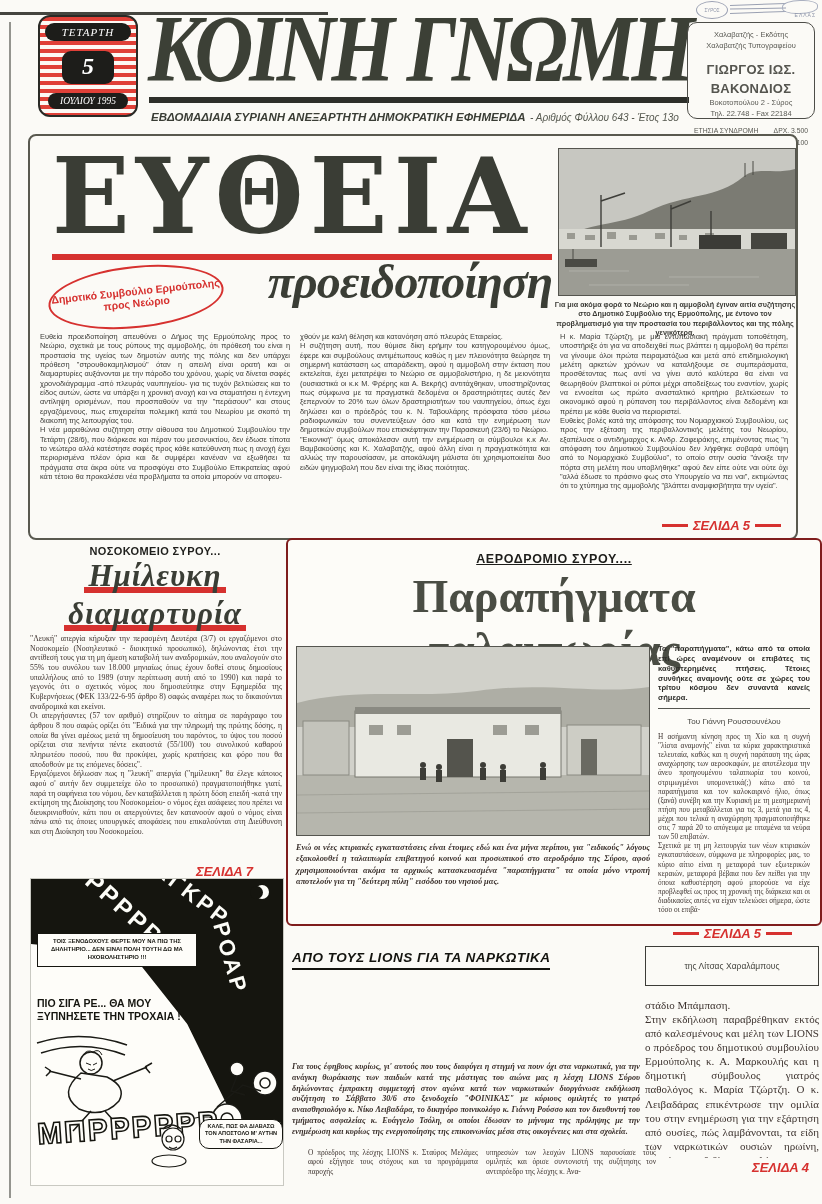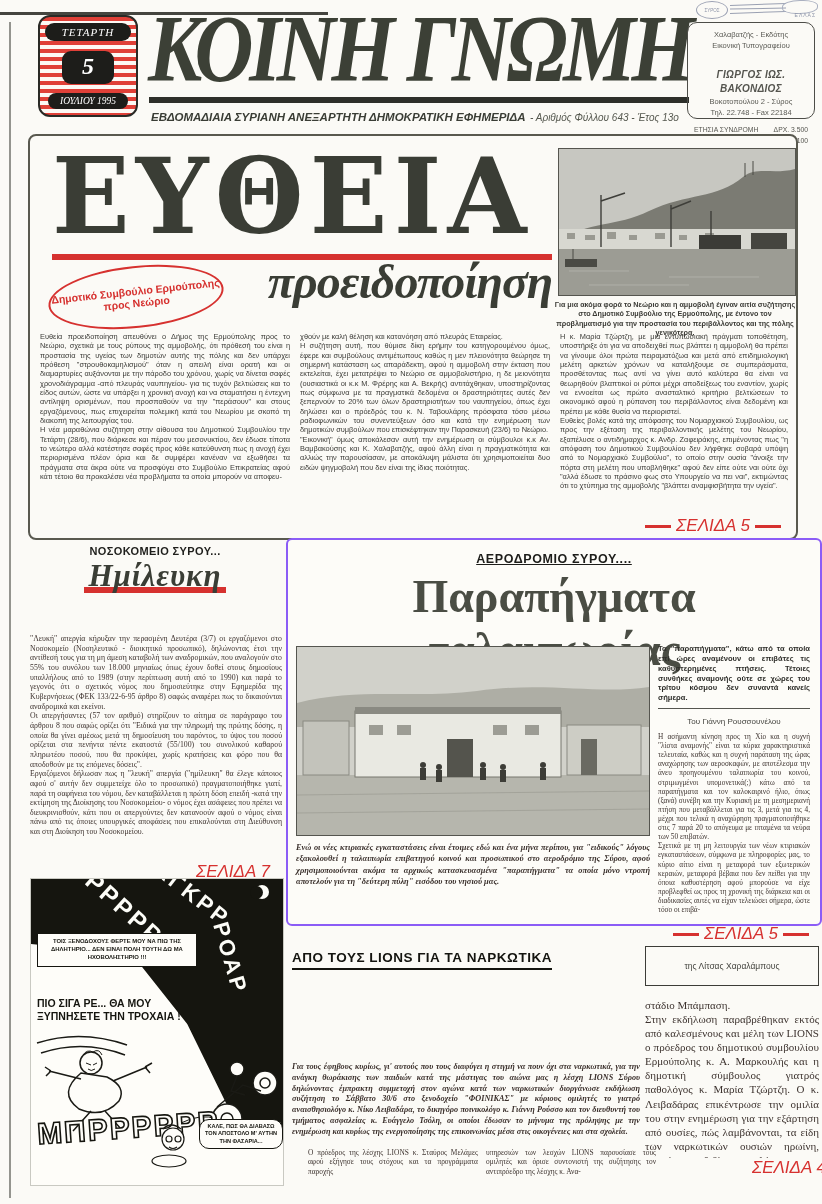--- a/index.html
+++ b/index.html
@@ -19,21 +19,21 @@
   #date-my{width:80px;font-size:9.5px;padding:3px 0;}
   #masthead-title{left:148px;top:0px;width:640px;height:98px;font-family:"Liberation Serif",serif;
     font-style:italic;font-weight:bold;font-size:96px;line-height:98px;color:#3c4036;
     letter-spacing:-5px;transform:scaleX(.85);transform-origin:left top;white-space:nowrap;}
   #masthead-rule{left:149px;top:97px;width:540px;height:6px;background:#2e302b;}
   #subtitle-row{left:151px;top:107px;width:600px;white-space:nowrap;}
   #subtitle-main{font-weight:bold;font-style:italic;font-size:11.5px;color:#3a3d35;}
   #subtitle-issue{font-style:italic;font-size:10px;color:#55584f;}
   #pub-box{left:687px;top:22px;width:128px;height:97px;border:1.5px solid #4d4d48;border-radius:10px;
     padding:7px 6px 4px;box-sizing:border-box;text-align:center;color:#5a5a54;font-size:7.5px;line-height:1.45;}
-  .pub-name{font-size:10px;font-weight:bold;letter-spacing:.3px;margin-top:16px;color:#55554f;font-style:italic;}
+  .pub-name{font-size:13px;font-weight:bold;letter-spacing:.3px;margin-top:9px;color:#55554f;}
   .pub-row{display:flex;justify-content:space-between;font-size:6.8px;margin-top:2px;color:#55554f;}
   #pub-rows{margin-top:6px;border-top:0;}
   #stamps{left:690px;top:0px;width:128px;height:20px;color:#8d94a8;}
   #postmark-circle{position:absolute;left:6px;top:1px;width:30px;height:16px;border:1px solid #9aa0b2;border-radius:50%;
     font-size:4.5px;display:flex;align-items:center;justify-content:center;color:#8d94a8;}
   .wave{position:absolute;width:56px;height:1px;background:#9aa0b2;left:40px;}
   #stamp-gr{position:absolute;right:2px;top:12px;font-size:5px;letter-spacing:1px;color:#8d94a8;}
   #stamp-scribble{position:absolute;right:0px;top:0px;width:34px;height:12px;border:1px solid #aab0c0;border-radius:50% 40% 50% 40%;}
   
   #lead-box{left:28px;top:134px;width:766px;height:402px;border:2px solid #59594f;border-radius:8px;background:#fbfaf6;}
@@ -48,52 +48,52 @@
     font-style:italic;font-weight:bold;font-size:48px;color:#3a3d35;letter-spacing:-1px;white-space:nowrap;}
   .photo-frame{border:1px solid #55554f;}
   #harbor-photo{position:absolute;left:528px;top:12px;width:236px;height:146px;}
   #harbor-caption{position:absolute;left:524px;top:164px;width:242px;text-align:center;
     font-weight:bold;font-size:7.2px;line-height:1.3;color:#3c3c37;}
   .lead-col{position:absolute;top:196px;height:192px;font-size:7.4px;line-height:1.26;color:#3a3a36;
     text-align:justify;white-space:pre-line;overflow:hidden;}
   #lead-col1{left:10px;width:250px;}
   #lead-col2{left:270px;width:250px;}
   #lead-col3{left:530px;width:228px;height:178px;}
-  .page-ref{color:#d6312f;font-weight:normal;font-style:italic;font-size:17px;white-space:nowrap;margin-top:12px;}
+  .page-ref{color:#d6312f;font-weight:bold;font-style:italic;font-size:13px;white-space:nowrap;margin-top:12px;}
   .ref-dash{display:inline-block;width:26px;height:3px;background:#d6312f;vertical-align:middle;margin:0 5px;}
   #lead-ref{position:absolute;right:10px;top:380px;}
   
   #hosp-kicker{left:30px;top:545px;width:250px;text-align:center;font-weight:bold;font-size:11px;color:#1e1e1b;letter-spacing:.4px;}
   .hosp-line{position:relative;display:inline-block;font-family:"Liberation Serif",serif;font-style:italic;
     font-weight:bold;font-size:31px;color:#3a3d35;letter-spacing:1px;z-index:1;}
   .hosp-line::after{content:"";position:absolute;left:-4px;right:-4px;bottom:1px;height:6px;background:#d6312f;z-index:-1;}
   #hosp-h1{left:30px;top:558px;width:250px;text-align:center;}
   #hosp-h2{left:30px;top:596px;width:250px;text-align:center;}
   #hosp-body{left:30px;top:634px;width:252px;height:232px;font-family:"Liberation Serif",serif;font-size:7.8px;
     line-height:1.24;color:#3d322e;text-align:justify;white-space:pre-line;overflow:hidden;}
   #hosp-ref{left:196px;top:862px;}
   
-  #air-box{left:286px;top:538px;width:532px;height:384px;border:2px solid #8b5cf6;border-radius:6px;background:#fdfcf8;}
+  #air-box{left:286px;top:538px;width:532px;height:384px;border:2px solid #7f1d1d;border-radius:6px;background:#fdfcf8;}
   #air-kicker{position:absolute;left:0;top:12px;width:100%;text-align:center;font-weight:bold;font-size:12.5px;
     color:#1d1d1a;letter-spacing:.6px;text-decoration:underline;}
   #air-headline{position:absolute;left:0;top:30px;width:100%;text-align:center;font-family:"Liberation Serif",serif;
     font-weight:bold;font-size:46px;color:#4a4d44;letter-spacing:0px;}
   #airport-photo{position:absolute;left:8px;top:106px;width:352px;height:188px;}
   #air-caption{position:absolute;left:8px;top:302px;width:354px;font-family:"Liberation Serif",serif;
     font-style:italic;font-weight:bold;font-size:8.4px;line-height:1.35;color:#3c322e;text-align:justify;}
   #air-intro{position:absolute;left:370px;top:104px;width:152px;font-weight:bold;font-size:7.6px;line-height:1.3;
     color:#2f2f2b;text-align:justify;}
   #air-byline{position:absolute;left:370px;top:168px;width:152px;border-top:1px solid #55554f;padding-top:8px;
     text-align:center;font-size:8px;color:#44443f;}
   #air-body{position:absolute;left:370px;top:192px;width:152px;height:182px;font-family:"Liberation Serif",serif;
     font-size:7.3px;line-height:1.25;color:#3d332f;text-align:justify;white-space:pre-line;overflow:hidden;}
   #air-ref{left:668px;top:924px;}
   
   #lions-kicker{left:292px;top:950px;font-weight:bold;font-size:13.5px;color:#14140f;letter-spacing:.5px;
-    border-bottom:2.5px solid #14140f;padding-bottom:3px;}
+    border-bottom:2.5px solid #14140f;padding-bottom:3px;font-style:italic;}
   #lions-byline-box{left:645px;top:946px;width:172px;height:38px;border:1.5px solid #3c3c37;
     display:flex;align-items:center;justify-content:center;font-size:8.5px;color:#44443f;}
   #lions-headline{left:296px;top:986px;width:340px;text-align:center;font-family:"Liberation Serif",serif;
     font-weight:bold;font-size:47px;color:#4a4d44;}
   #lions-side{left:645px;top:998px;width:174px;height:160px;font-family:"Liberation Serif",serif;font-size:11px;
     line-height:1.28;color:#3d332f;text-align:justify;white-space:pre-line;overflow:hidden;}
   #lions-ref{left:752px;top:1158px;}
   #lions-intro{left:292px;top:1062px;width:348px;font-family:"Liberation Serif",serif;font-style:italic;
     font-weight:bold;font-size:8.2px;line-height:1.32;color:#3a2f2b;text-align:justify;}
   .lions-col{position:absolute;top:1148px;width:170px;height:50px;font-family:"Liberation Serif",serif;
@@ -145,21 +145,21 @@
     <div id="postmark-circle">ΣΥΡΟΣ</div>
     <div class="wave" style="top:4px;transform:rotate(-2deg);"></div>
     <div class="wave" style="top:8px;transform:rotate(-1deg);"></div>
     <div class="wave" style="top:12px;transform:rotate(-2deg);"></div>
     <div id="stamp-scribble"></div>
     <div id="stamp-gr">ΕΛΛΑΣ</div>
   </div>
 
   <div class="abs" id="pub-box">
     <div>Χαλαβατζής - Εκδότης</div>
-    <div>Εικονική Τυπογραφείου</div>
+    <div>Χαλαβατζής Τυπογραφείου</div>
     <div class="pub-name">ΓΙΩΡΓΟΣ ΙΩΣ. ΒΑΚΟΝΔΙΟΣ</div>
     <div>Βοκοτοπούλου 2 - Σύρος</div>
     <div>Τηλ. 22.748 - Fax 22184</div>
     <div id="pub-rows">
       <div class="pub-row">
         <span>ΕΤΗΣΙΑ ΣΥΝΔΡΟΜΗ</span>
         <span>ΔΡΧ. 3.500</span>
       </div>
       <div class="pub-row">
         <span>ΤΙΜΗ ΦΥΛΛΟΥ</span>
@@ -221,20 +221,23 @@
 Ευθείες βολές κατά της απόφασης του Νομαρχιακού Συμβουλίου, ως προς την εξέταση της περιβαλλοντικής μελέτης του Νεωρίου, εξαπέλυσε ο αντιδήμαρχος κ. Ανδρ. Ζαφειράκης, επιμένοντας πως "η απόφαση του Δημοτικού Συμβουλίου δεν λήφθηκε σοβαρά υπόψη από το Νομαρχιακό Συμβούλιο", το οποίο στην ουσία "άνοιξε την πόρτα στη μελέτη που υποβλήθηκε" αφού δεν είπε ούτε ναι ούτε όχι "αλλά έδωσε το πράσινο φως στο Υπουργείο να πει ναι", εκτιμώντας ότι το χτύπημα της αμμοβολής "βλάπτει αναμφισβήτητα την υγεία".</div>
 
     <div class="abs" id="lead-ref">
       <span class="ref-dash"></span><span class="page-ref">ΣΕΛΙΔΑ 5</span><span class="ref-dash"></span>
     </div>
   </div>
 
   <div class="abs" id="hosp-kicker">ΝΟΣΟΚΟΜΕΙΟ ΣΥΡΟΥ...</div>
   <div class="abs" id="hosp-h1">
     <span class="hosp-line">Ημίλευκη</span>
+  </div>
+  <div class="abs" id="hosp-h2">
+    <span class="hosp-line">διαμαρτυρία</span>
   </div>
   <div class="abs" id="hosp-body">"Λευκή" απεργία κήρυξαν την περασμένη Δευτέρα (3/7) οι εργαζόμενοι στο Νοσοκομείο (Νοσηλευτικό - διοικητικό προσωπικό), δηλώνοντας έτσι την αντίθεσή τους για τη μη άμεση καταβολή των αναδρομικών, που αναλογούν στο 55% του συνόλου των 18.000 μηνιαίως όπως έχουν δοθεί στους δημοσίους υπαλλήλους από το 1989 (στην περίπτωση αυτή από το 1990) και παρά το γεγονός ότι ο σχετικός νόμος που δημοσιεύτηκε στην Εφημερίδα της Κυβερνήσεως (ΦΕΚ 133/22-6-95 άρθρο 8) σαφώς αναφέρει πως το δικαιούνται αναδρομικά και εκείνοι.
 Οι απεργήσαντες (57 τον αριθμό) στηρίζουν το αίτημα σε παράγραφο του άρθρου 8 που σαφώς ορίζει ότι "Ειδικά για την πληρωμή της πρώτης δόσης, η οποία θα γίνει αμέσως μετά τη δημοσίευση του παρόντος, το ύψος του ποσού ορίζεται στα πενήντα πέντε εκατοστά (55/100) του συνολικού καθαρού πληρωτέου ποσού, που θα προκύψει, χωρίς κρατήσεις και φόρο που θα αποδοθούν με τις επόμενες δόσεις".
 Εργαζόμενοι δήλωσαν πως η "λευκή" απεργία ("ημίλευκη" θα έλεγε κάποιος αφού σ' αυτήν δεν συμμετείχε όλο το προσωπικό) πραγματοποιήθηκε γιατί, παρά τη σαφήνεια του νόμου, δεν καταβάλλεται η πρώτη δόση επειδή -κατά την εκτίμηση της Διοίκησης του Νοσοκομείου- ο νόμος έχει ασάφειες που πρέπει να διευκρινισθούν, κάτι που οι απεργούντες δεν κατανοούν αφού ο νόμος είναι πάνω από τις όποιες υπουργικές αποφάσεις που επικαλούνται στη Διεύθυνση και στη Διοίκηση του Νοσοκομείου.</div>
   <div class="abs" id="hosp-ref">
     <span class="page-ref">ΣΕΛΙΔΑ 7</span>
   </div>
 
   <div class="abs" id="air-box">
     <div id="air-kicker">ΑΕΡΟΔΡΟΜΙΟ ΣΥΡΟΥ....</div>

